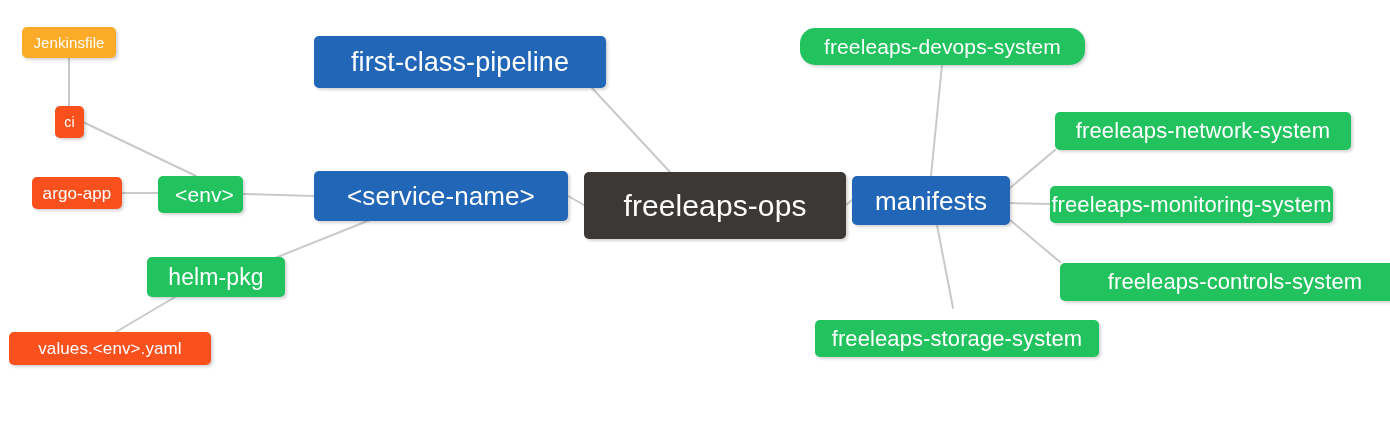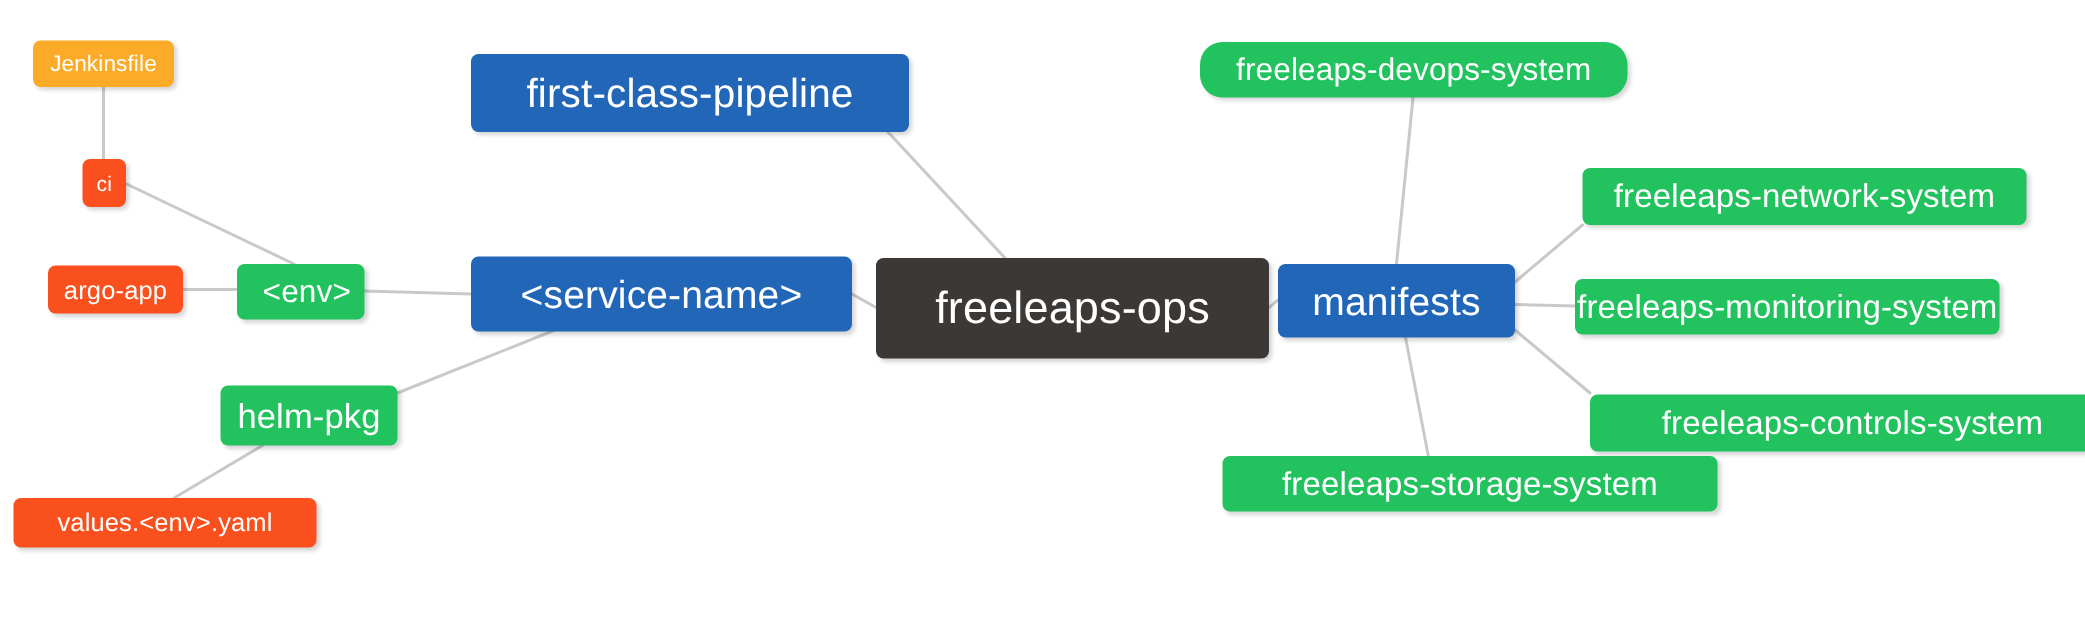--- a/index.html
+++ b/index.html
@@ -67,24 +67,24 @@
       <line x1="1010" y1="203" x2="1050" y2="204" stroke="#c9c9c9" stroke-width="2" stroke-linecap="round"></line>
       <line x1="1010" y1="220" x2="1060" y2="262" stroke="#c9c9c9" stroke-width="2" stroke-linecap="round"></line>
       <line x1="937" y1="225" x2="953" y2="308" stroke="#c9c9c9" stroke-width="2" stroke-linecap="round"></line>
     </svg>
   <div id="node-layer">
       <div class="node n-root" style="left: 584px; top: 172px; width: 262px; height: 67px; font-size: 30px;">freeleaps-ops</div>
       <div class="node n-blue" style="left: 314px; top: 171px; width: 254px; height: 50px; font-size: 26px;">&lt;service-name&gt;</div>
       <div class="node n-blue" style="left: 314px; top: 36px; width: 292px; height: 52px; font-size: 27px;">first-class-pipeline</div>
       <div class="node n-blue" style="left: 852px; top: 176px; width: 158px; height: 49px; font-size: 26px;">manifests</div>
       <div class="node n-green" style="left: 158px; top: 176px; width: 85px; height: 37px; font-size: 21px; padding-left: 19px;">&lt;env&gt;</div>
-      <div class="node n-green" style="left: 147px; top: 257px; width: 118px; height: 40px; font-size: 23px;">helm-pkg</div>
+      <div class="node n-green" style="left: 147px; top: 257px; width: 138px; height: 40px; font-size: 23px;">helm-pkg</div>
       <div class="node n-red" style="left: 55px; top: 106px; width: 29px; height: 32px; font-size: 14px;">ci</div>
       <div class="node n-orange" style="left: 22px; top: 27px; width: 94px; height: 31px; font-size: 15px;">Jenkinsfile</div>
       <div class="node n-red" style="left: 32px; top: 177px; width: 90px; height: 32px; font-size: 17px;">argo-app</div>
       <div class="node n-red" style="left: 9px; top: 332px; width: 202px; height: 33px; font-size: 17px;">values.&lt;env&gt;.yaml</div>
       <div class="node n-green" style="left: 800px; top: 28px; width: 285px; height: 37px; font-size: 21px; border-radius: 15px;">freeleaps-devops-system</div>
       <div class="node n-green" style="left: 1055px; top: 112px; width: 296px; height: 38px; font-size: 22px;">freeleaps-network-system</div>
       <div class="node n-green" style="left: 1050px; top: 186px; width: 283px; height: 37px; font-size: 22px;">freeleaps-monitoring-system</div>
       <div class="node n-green" style="left: 1060px; top: 263px; width: 350px; height: 38px; font-size: 22px;">freeleaps-controls-system</div>
-      <div class="node n-green" style="left: 815px; top: 304px; width: 330px; height: 37px; font-size: 22px;">freeleaps-storage-system</div>
+      <div class="node n-green" style="left: 815px; top: 320px; width: 284px; height: 37px; font-size: 22px;">freeleaps-storage-system</div>
     </div>
 </div>
 
 </body></html>

